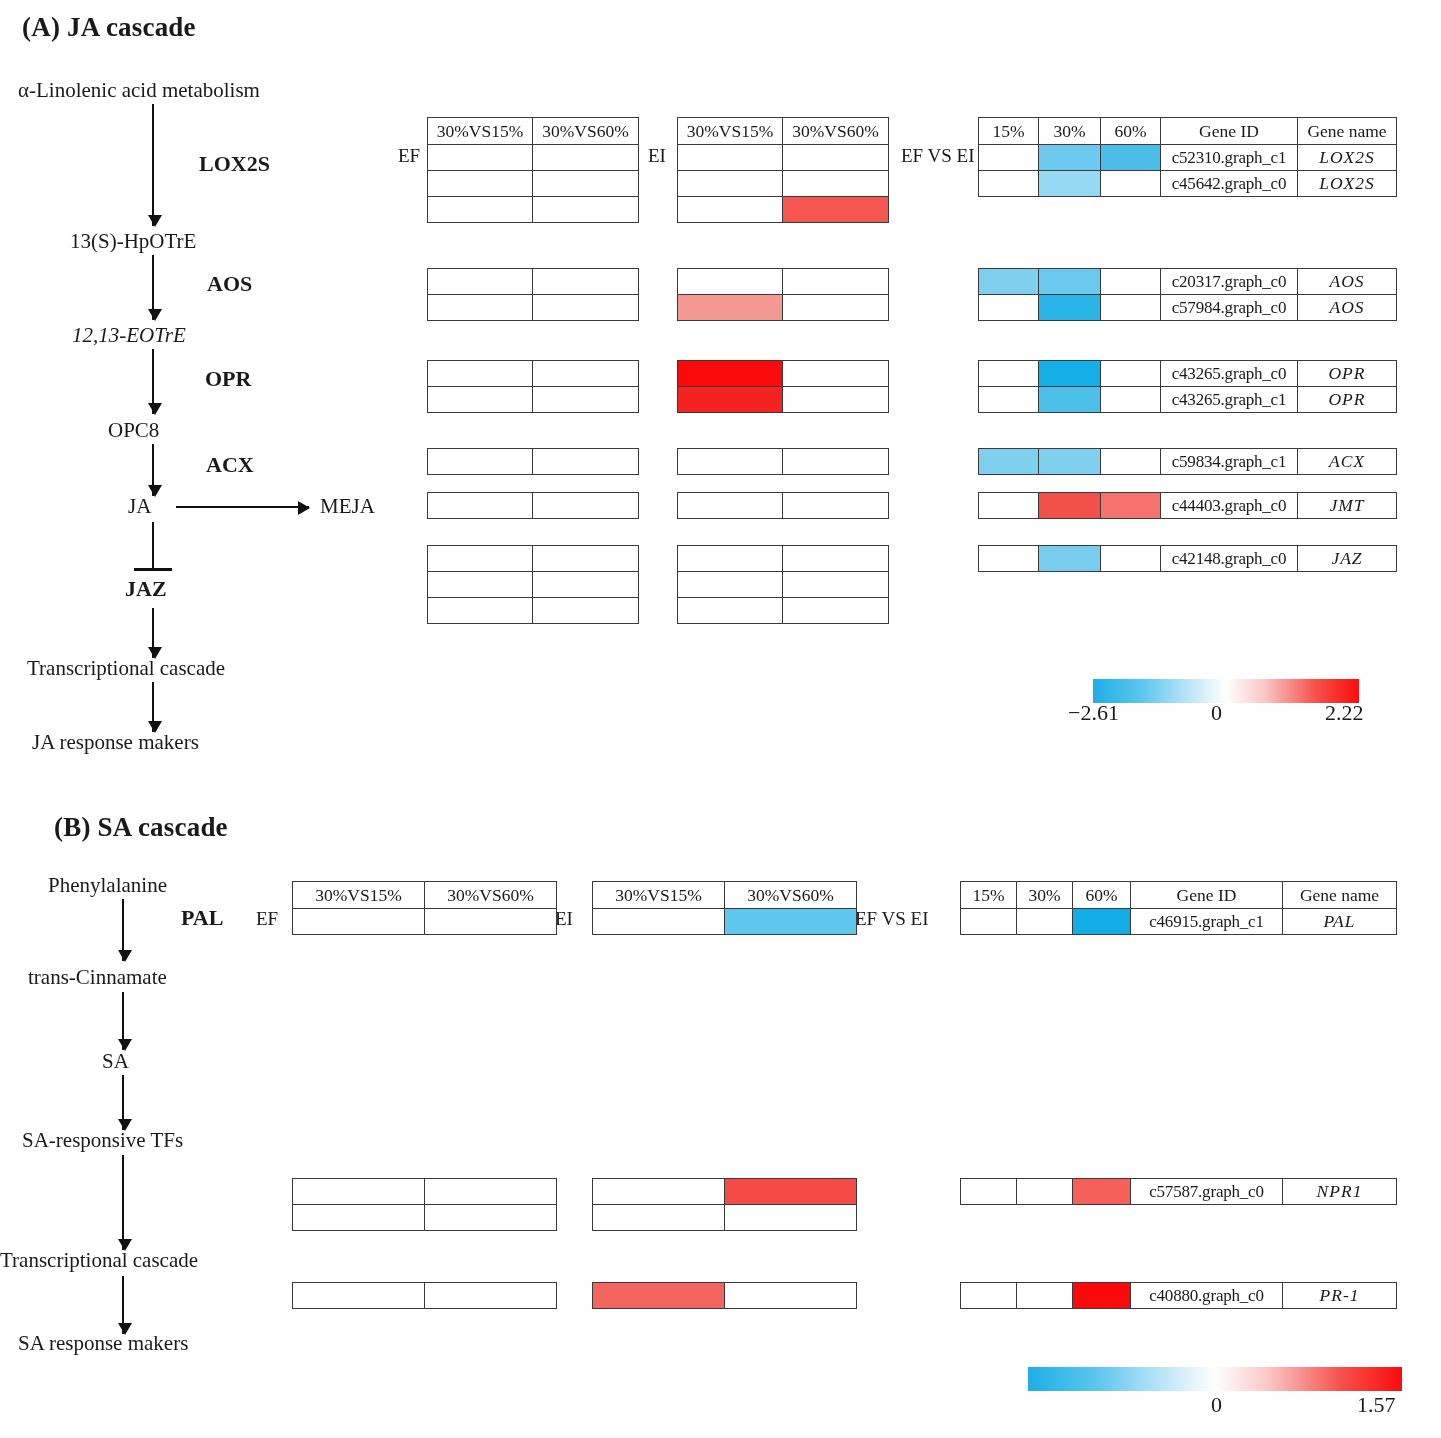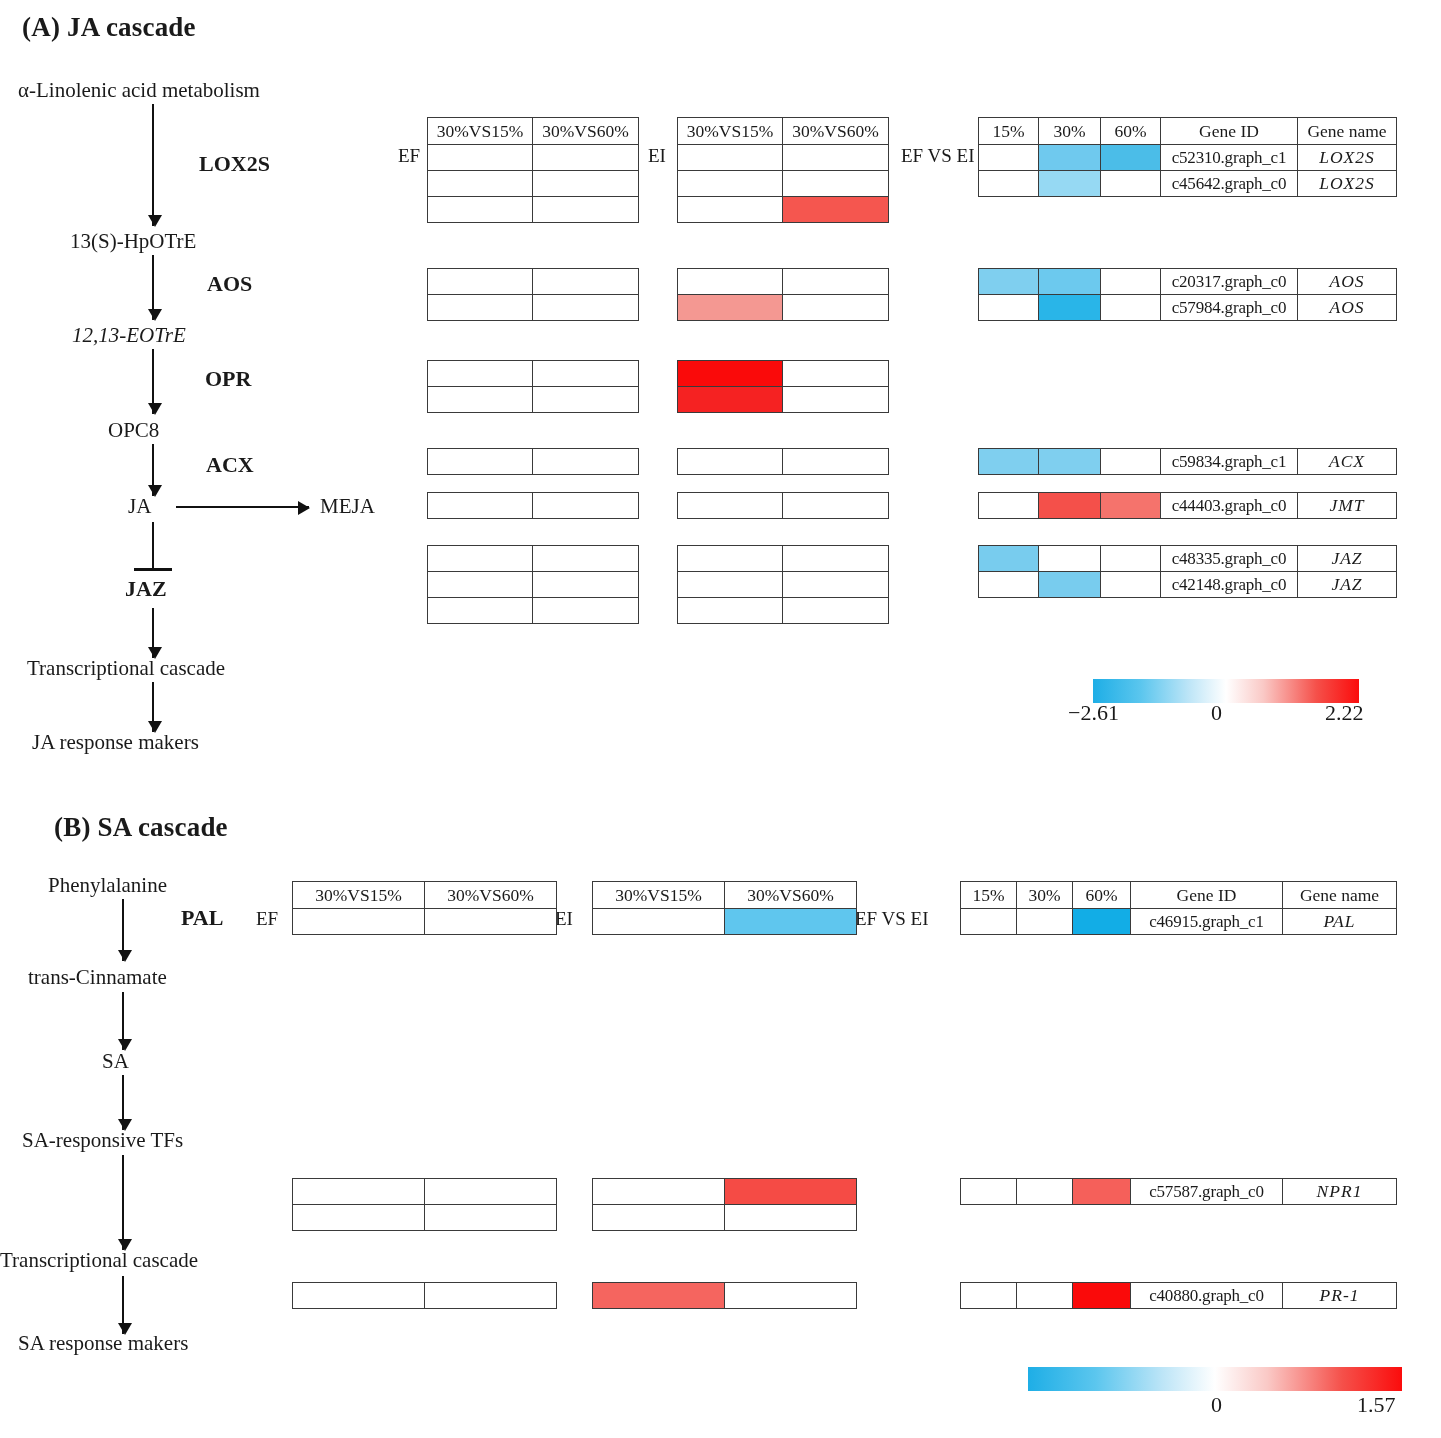--- a/index.html
+++ b/index.html
@@ -256,20 +256,34 @@
 </table>
 <table class="hm" style="left:978px;top:360px;width:418px;">
   <colgroup>
       <col style="width:60px">
       <col style="width:62px">
       <col style="width:60px">
       <col style="width:137px">
       <col style="width:99px">
     </colgroup>
   <tbody>
+    <tr>
+      <td></td>
+      <td style="background:#14AFE6"></td>
+      <td></td>
+      <td class="gid">c43265.graph_c0</td>
+      <td class="gname">OPR</td>
+    </tr>
+    <tr>
+      <td></td>
+      <td style="background:#4DC0E9"></td>
+      <td></td>
+      <td class="gid">c43265.graph_c1</td>
+      <td class="gname">OPR</td>
+    </tr>
   </tbody>
 </table>
 
 <table class="hm" style="left:427px;top:448px;width:211px;">
   <colgroup>
       <col style="width:105px">
       <col style="width:106px">
     </colgroup>
   <tbody>
       <tr>
@@ -394,27 +408,20 @@
 </table>
 <table class="hm" style="left:978px;top:545px;width:418px;">
   <colgroup>
       <col style="width:60px">
       <col style="width:62px">
       <col style="width:60px">
       <col style="width:137px">
       <col style="width:99px">
     </colgroup>
   <tbody>
-    <tr>
-      <td style="background:#78CCEE"></td>
-      <td></td>
-      <td></td>
-      <td class="gid">c48335.graph_c0</td>
-      <td class="gname">JAZ</td>
-    </tr>
     <tr>
       <td></td>
       <td style="background:#78CCEE"></td>
       <td></td>
       <td class="gid">c42148.graph_c0</td>
       <td class="gname">JAZ</td>
     </tr>
   </tbody>
 </table>
 

